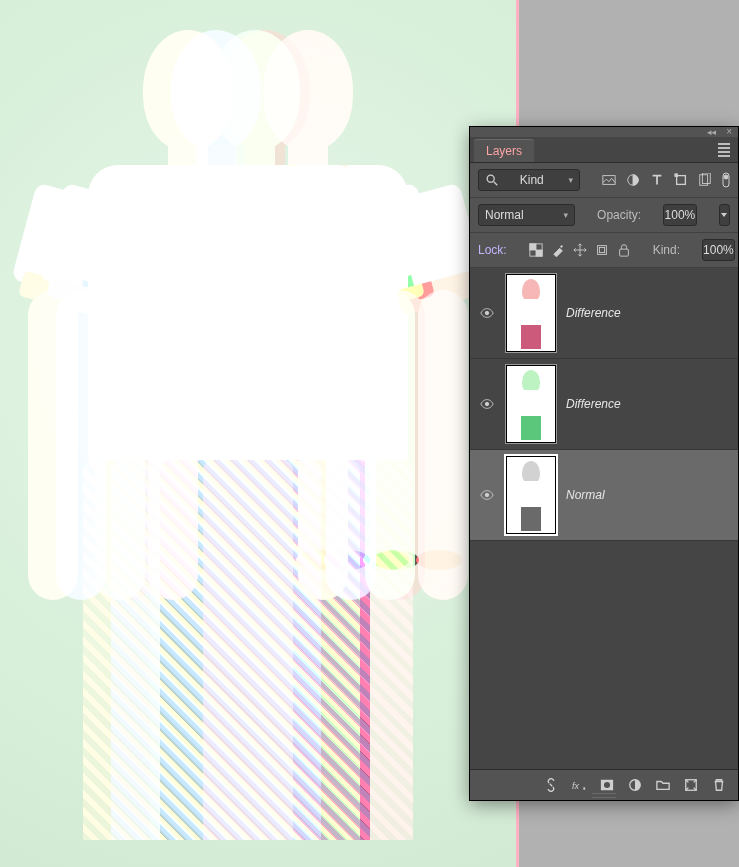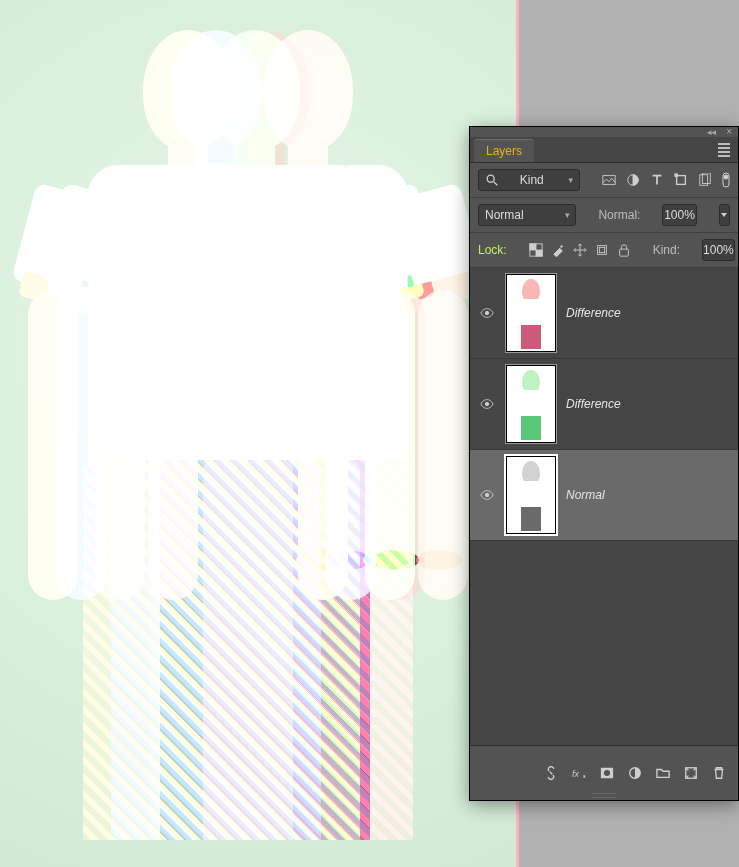--- a/index.html
+++ b/index.html
@@ -88,21 +88,21 @@
   .panel-topbar{
     height:10px; background:#535353; position:relative;
   }
   .panel-topbar .collapse{ position:absolute; right:22px; top:0; font-size:9px; color:#aaa; cursor:pointer;}
   .panel-topbar .close{ position:absolute; right:6px; top:-1px; font-size:10px; color:#aaa; cursor:pointer;}
   .tabs{
     height:25px; background:#454545; display:flex; align-items:flex-end; border-bottom:1px solid #2b2b2b;
     position:relative;
   }
   .tab{
-    background:#535353; color:#eab308; font-size:12px;
+    background:#535353; color:#fca5a5; font-size:12px;
     padding:4px 12px 4px 12px; border-top-left-radius:3px;border-top-right-radius:3px;
     margin-left:4px;
     border-top:1px solid #696969;
   }
   .tabs .menu{ position:absolute; right:8px; top:6px; cursor:pointer; display:flex; flex-direction:column; gap:2px;}
   .tabs .menu span{display:block;width:12px;height:2px;background:#bdbdbd;}
 
   .filters,.blend-row,.lock-row{
     display:flex; align-items:center; gap:22px; padding:6px 8px; border-bottom:1px solid #404040;
   }
@@ -119,21 +119,21 @@
   .blend-row .select{width:126px;}
   .blend-row .lbl{color:#bcbcbc;font-size:12px;margin-left:auto;}
   .blend-row .val,.lock-row .val{
     background:#3f3f3f;border:1px solid #2b2b2b;border-radius:3px;width:48px;height:20px;
     display:flex;align-items:center;justify-content:center;font-size:12px;color:#ddd;
   }
   .stepper{width:14px;height:20px;background:#3f3f3f;border:1px solid #2b2b2b;border-radius:3px;display:flex;flex-direction:column;align-items:center;justify-content:center;cursor:pointer;}
   .stepper::before{content:"";border-left:3px solid transparent;border-right:3px solid transparent;border-top:4px solid #cfcfcf;}
 
   .lock-row{font-size:12px;}
-  .lock-row .lbl1{color:#bef264;}
+  .lock-row .lbl1{color:#c4b5fd;}
   .lock-row .lock-icons{display:flex;gap:8px;align-items:center;}
   .lock-row .filllbl{margin-left:auto;color:#bcbcbc;}
 
   .layers-list{flex:1;overflow:auto;background:#454545;}
   .layer{
     display:flex;align-items:center;gap:10px;
     padding:6px 10px;border-bottom:1px solid #383838;
     cursor:pointer;
   }
   .layer.selected{background:#6a6a6a;color:#fff;}
@@ -151,21 +151,21 @@
   .mini2{position:absolute;top:24px;left:50%;transform:translateX(-50%);width:22px;height:28px;background:#fff;border-radius:4px;}
   .mini3{position:absolute;top:50px;left:50%;transform:translateX(-50%);width:20px;height:24px;}
   .thumb.red   .mini{background:#f7b7b7;} .thumb.red .mini3{background:#cc5a7a;}
   .thumb.green .mini{background:#bdf2c2;} .thumb.green .mini3{background:#5ac77a;}
   .thumb.blue  .mini{background:#c2ceff;} .thumb.blue .mini3{background:#4a6ad0;}
   .thumb.bw    .mini{background:#d2d2d2;} .thumb.bw .mini3{background:#6a6a6a;}
   .thumb.white { }
 
   .panel-footer{
     height:30px;background:#535353;border-top:1px solid #2b2b2b;
-    display:flex;align-items:center;justify-content:flex-end;gap:14px;padding:12px 12px;
+    display:flex;align-items:center;justify-content:flex-end;gap:14px;padding:0 12px;
     position:relative;
   }
   .panel-footer .grip{position:absolute;left:50%;bottom:2px;transform:translateX(-50%);width:24px;height:3px;border-top:1px solid #6a6a6a;border-bottom:1px solid #6a6a6a;}
   .panel-footer svg{width:14px;height:14px;fill:none;stroke:#cfcfcf;stroke-width:1.5;cursor:pointer;}
 </style>
 </head>
 <body>
 
 <div class="canvas">
   <div class="bg-tint"></div>
@@ -299,21 +299,21 @@
           <circle cx="4" cy="5" r="2" fill="#cfcfcf"></circle>
         </svg>
     </div>
   </div>
 
   <div class="blend-row">
     <div class="select">
       <span>Normal</span>
       <span class="caret">▾</span>
     </div>
-    <span class="lbl">Normal:</span>
+    <span class="lbl">Opacity:</span>
     <div class="val">100%</div>
     <div class="stepper"></div>
   </div>
 
   <div class="lock-row">
     <span class="lbl1">Lock:</span>
     <div class="lock-icons">
       <svg class="ico" viewBox="0 0 16 16">
           <rect x="1" y="1" width="14" height="14" fill="none" stroke="#cfcfcf"></rect>
           <rect x="1" y="1" width="7" height="7" fill="#cfcfcf"></rect>

